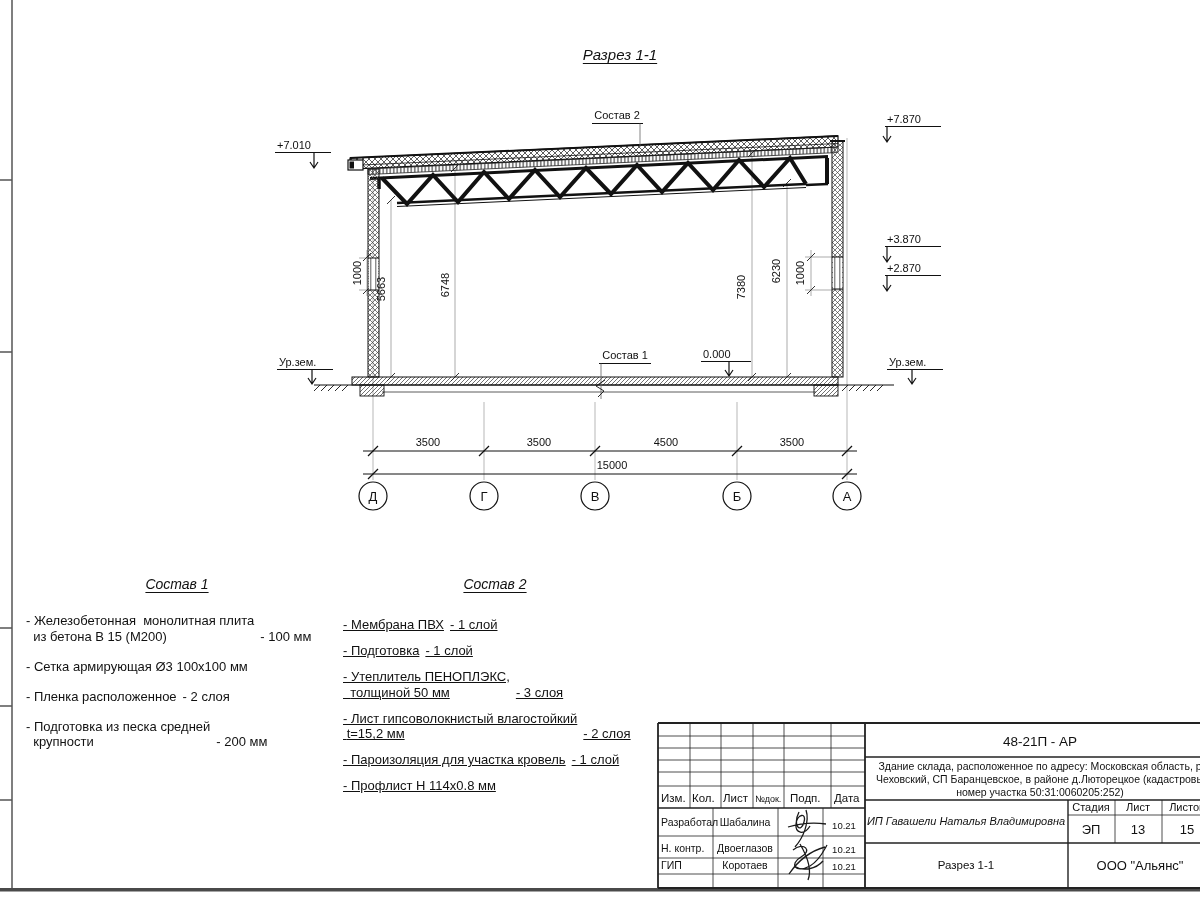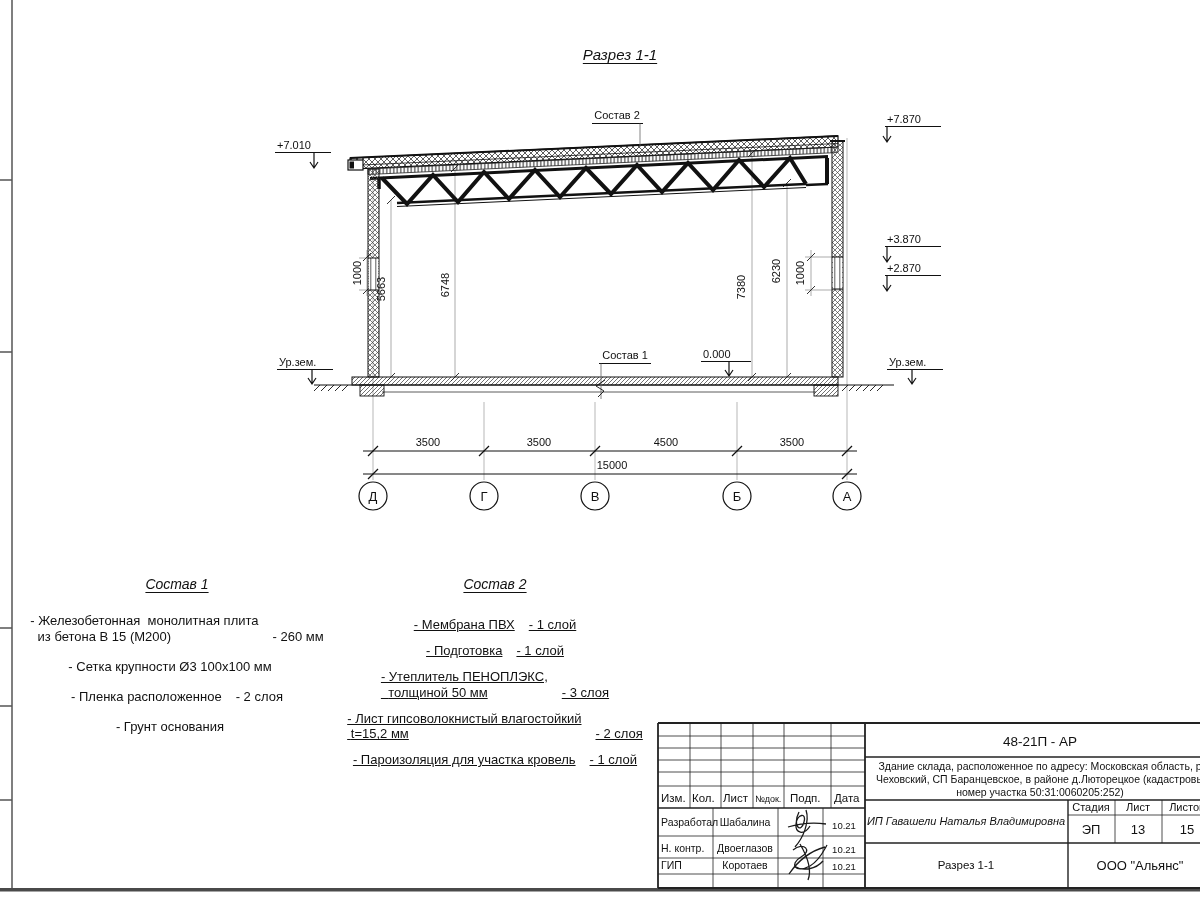--- a/index.html
+++ b/index.html
@@ -4,21 +4,21 @@
 <style>
   html,body{margin:0;padding:0;background:#ffffff;width:1200px;height:900px;overflow:hidden;
     font-family:"Liberation Sans", sans-serif;color:#111;}
   .page{position:relative;width:1200px;height:900px;background:#fff;}
   svg{position:absolute;left:0;top:0;}
   .drawing-title{position:absolute;left:520px;top:46px;width:200px;text-align:center;
     font-size:15px;font-style:italic;font-weight:500;text-decoration:underline;text-underline-offset:3px;}
   .sostav{position:absolute;font-size:13px;line-height:1.22;}
   .sostav .heading{text-align:center;font-style:italic;font-size:14px;text-decoration:underline;
     text-underline-offset:3px;margin-bottom:20px;}
-  .sostav .item{display:flex;justify-content:center;align-items:flex-end;gap:8px;}
+  .sostav .item{display:flex;justify-content:flex-start;align-items:flex-end;}
   .sostav .item .nm{white-space:pre-wrap;}
   .sostav .item .val{white-space:nowrap;padding-left:6px;}
   #sostav1{left:26px;top:576px;width:302px;}
   #sostav1 .item{margin-bottom:14px;}
   #sostav2{left:343px;top:576px;width:304px;}
   #sostav2 .item{margin-bottom:10px;text-decoration:underline;}
   #sostav2 .heading{margin-bottom:24px;}
   text{font-family:"Liberation Sans", sans-serif;fill:#111;}
   .dim{font-size:11px;}
   .ax{font-size:13px;}
@@ -304,33 +304,34 @@
   </g>
 </svg>
 
   <div class="drawing-title">Разрез 1-1</div>
 
   <div class="sostav" id="sostav1">
     <div class="heading">Состав 1</div>
     <div class="item">
       <span class="nm">- Железобетонная  монолитная плита
   из бетона В 15 (М200)</span>
-      <span class="val">- 260 мм</span>
-    </div>
-    <div class="item">
-      <span class="nm">- Сетка крупности Ø3 100х100 мм</span>
+      <span class="val">- 100 мм</span>
+    </div>
+    <div class="item">
+      <span class="nm">- Сетка армирующая Ø3 100х100 мм</span>
       <span class="val"></span>
     </div>
     <div class="item">
       <span class="nm">- Пленка расположенное</span>
       <span class="val">-  2 слоя</span>
     </div>
     <div class="item">
-      <span class="nm">- Грунт основания</span>
-      <span class="val"></span>
+      <span class="nm">- Подготовка из песка средней
+  крупности</span>
+      <span class="val">- 200 мм</span>
     </div>
   </div>
 
   <div class="sostav" id="sostav2">
     <div class="heading">Состав 2</div>
     <div class="item">
       <span class="nm">- Мембрана ПВХ</span>
       <span class="val">- 1 слой</span>
     </div>
     <div class="item">
@@ -344,15 +345,19 @@
     </div>
     <div class="item">
       <span class="nm">- Лист гипсоволокнистый влагостойкий
  t=15,2 мм</span>
       <span class="val">- 2 слоя</span>
     </div>
     <div class="item">
       <span class="nm">- Пароизоляция для участка кровель</span>
       <span class="val">- 1 слой</span>
     </div>
+    <div class="item">
+      <span class="nm">- Профлист Н 114х0.8 мм</span>
+      <span class="val"></span>
+    </div>
   </div>
 
 </div>
 
 </body></html>

